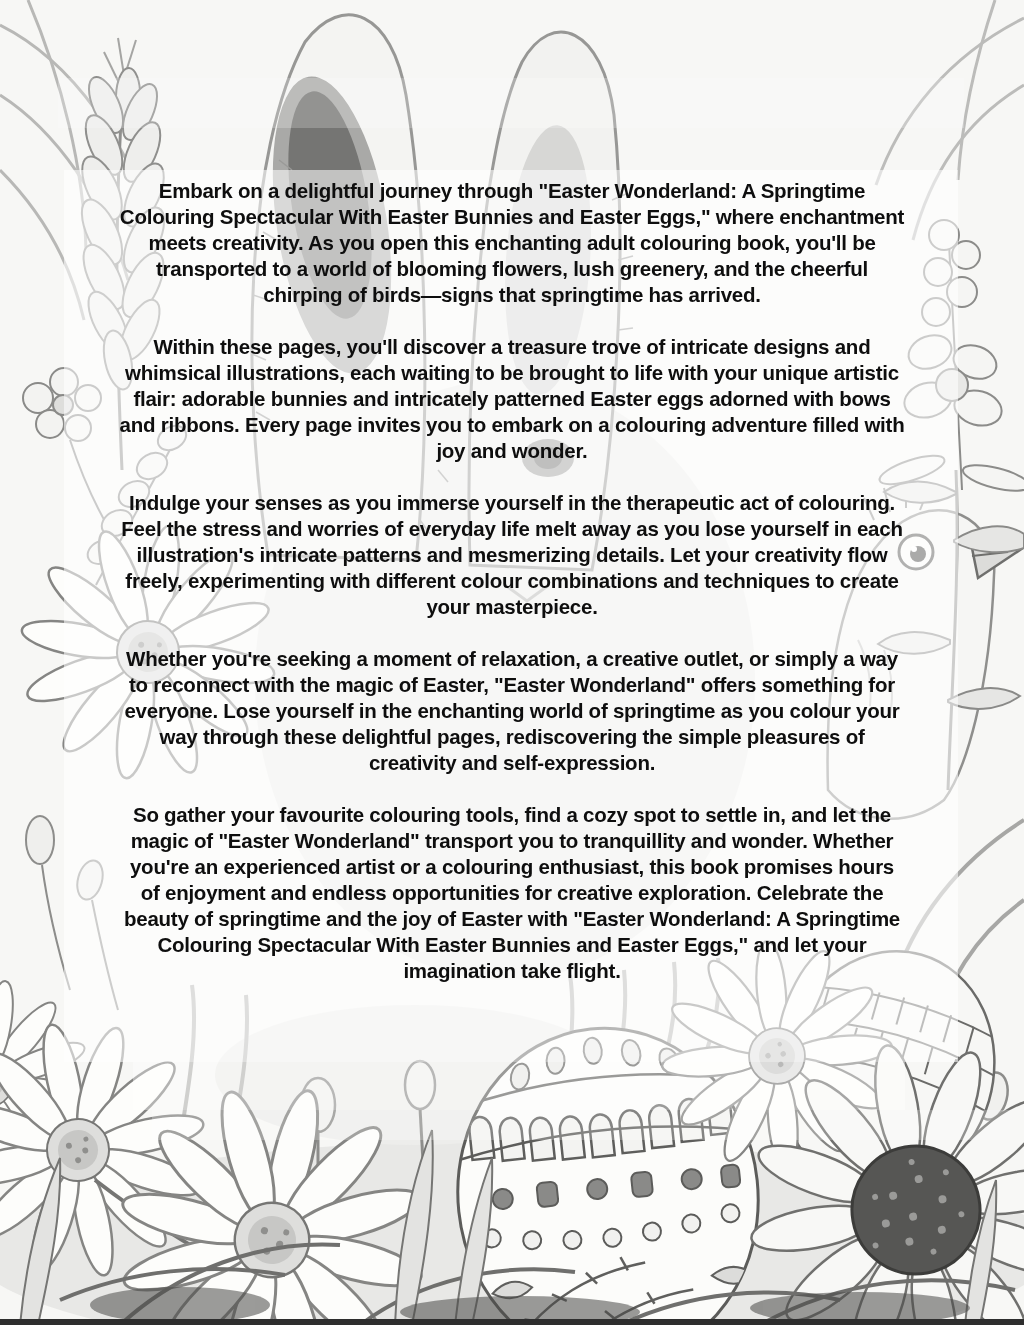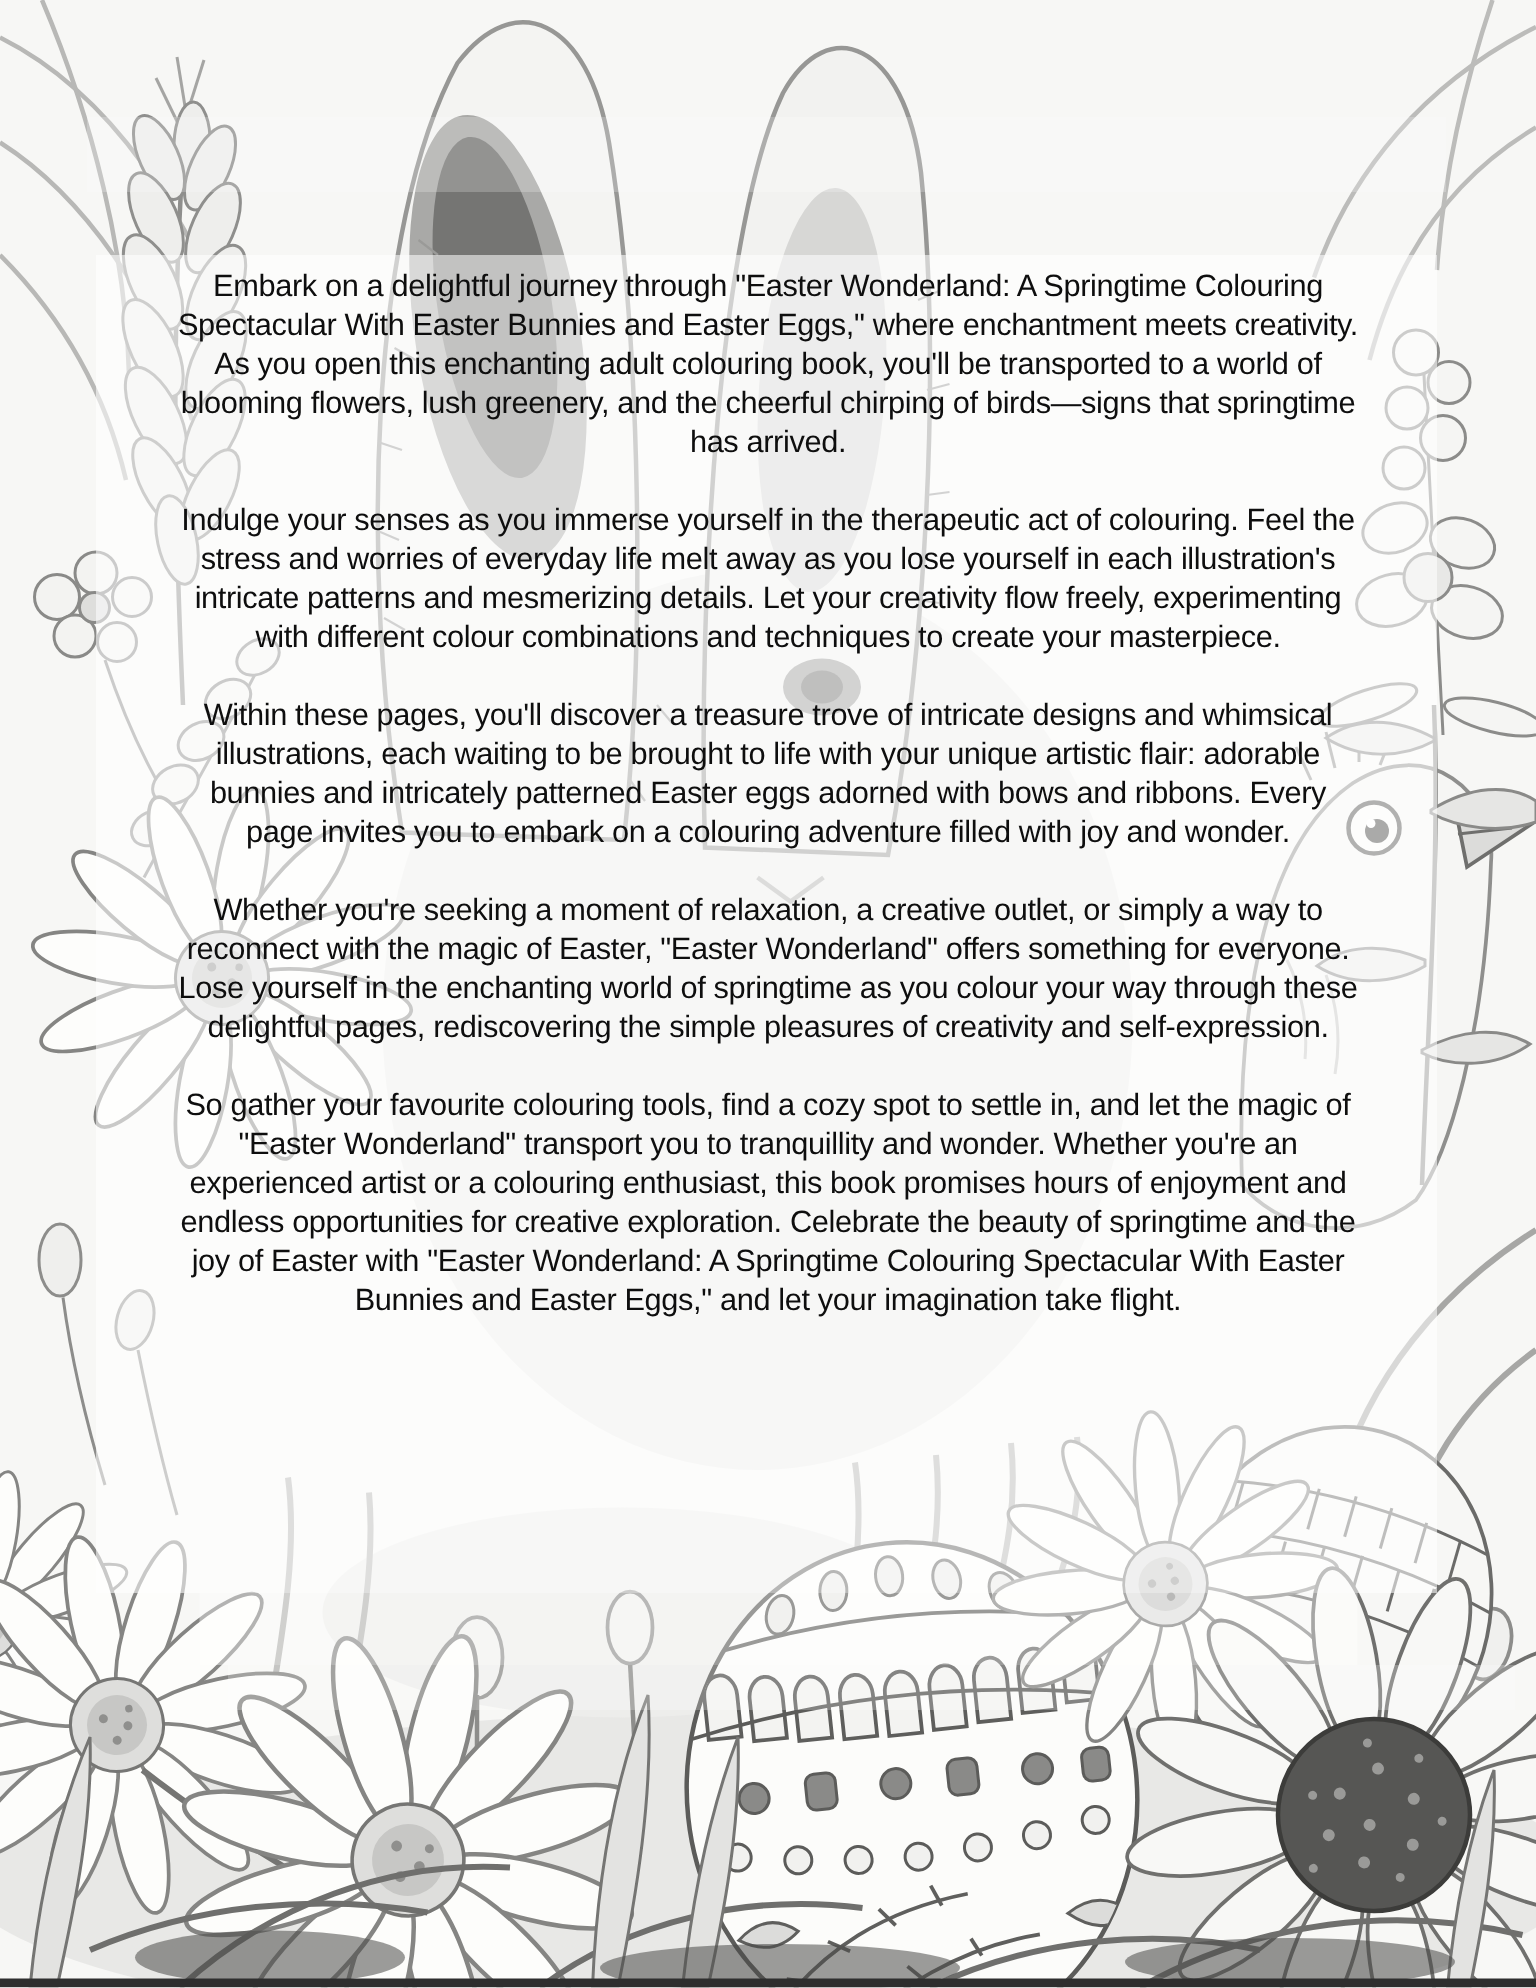--- a/index.html
+++ b/index.html
@@ -9,21 +9,21 @@
     font-family:"Liberation Sans","DejaVu Sans",sans-serif;
   }
   svg.bg { position:absolute; left:0; top:0; width:1024px; height:1325px; }
   .ov { position:absolute; background:#ffffff; pointer-events:none; }
   .ov-top  { left:58px;  top:78px;   width:906px; height:50px;  opacity:.22; }
   .ov-main { left:64px;  top:170px;  width:894px; height:892px; opacity:.56; }
   .ov-b    { left:133px; top:1062px; width:772px; height:48px;  opacity:.38; }
   .ov-c    { left:152px; top:1110px; width:858px; height:30px;  opacity:.24; }
   .text-block {
     position:absolute; left:0; right:0; top:178px; padding:0 118px;
-    text-align:center; color:#0e0e0e; font-weight:400;
+    text-align:center; color:#0e0e0e; font-weight:700;
     font-size:20.5px; line-height:26px; letter-spacing:-0.25px;
   }
   .text-block p { margin:0 0 26px 0; }
   .bottom-bar { position:absolute; left:0; right:0; bottom:0; height:6px; background:#2e2e2e; }
 </style>
 </head>
 <body>
 
 <div class="page">
 
@@ -348,20 +348,20 @@
     </g>
   </svg>
 
   <div class="ov ov-top"></div>
   <div class="ov ov-main"></div>
   <div class="ov ov-b"></div>
   <div class="ov ov-c"></div>
 
   <div class="text-block">
     <p>Embark on a delightful journey through "Easter Wonderland: A Springtime Colouring Spectacular With Easter Bunnies and Easter Eggs," where enchantment meets creativity. As you open this enchanting adult colouring book, you'll be transported to a world of blooming flowers, lush greenery, and the cheerful chirping of birds—signs that springtime has arrived.</p>
+    <p>Within these pages, you'll discover a treasure trove of intricate designs and whimsical illustrations, each waiting to be brought to life with your unique artistic flair: adorable bunnies and intricately patterned Easter eggs adorned with bows and ribbons. Every page invites you to embark on a colouring adventure filled with joy and wonder.</p>
     <p>Indulge your senses as you immerse yourself in the therapeutic act of colouring. Feel the stress and worries of everyday life melt away as you lose yourself in each illustration's intricate patterns and mesmerizing details. Let your creativity flow freely, experimenting with different colour combinations and techniques to create your masterpiece.</p>
-    <p>Within these pages, you'll discover a treasure trove of intricate designs and whimsical illustrations, each waiting to be brought to life with your unique artistic flair: adorable bunnies and intricately patterned Easter eggs adorned with bows and ribbons. Every page invites you to embark on a colouring adventure filled with joy and wonder.</p>
     <p>Whether you're seeking a moment of relaxation, a creative outlet, or simply a way to reconnect with the magic of Easter, "Easter Wonderland" offers something for everyone. Lose yourself in the enchanting world of springtime as you colour your way through these delightful pages, rediscovering the simple pleasures of creativity and self-expression.</p>
     <p>So gather your favourite colouring tools, find a cozy spot to settle in, and let the magic of "Easter Wonderland" transport you to tranquillity and wonder. Whether you're an experienced artist or a colouring enthusiast, this book promises hours of enjoyment and endless opportunities for creative exploration. Celebrate the beauty of springtime and the joy of Easter with "Easter Wonderland: A Springtime Colouring Spectacular With Easter Bunnies and Easter Eggs," and let your imagination take flight.</p>
   </div>
 
   <div class="bottom-bar"></div>
 </div>
 
 </body></html>

